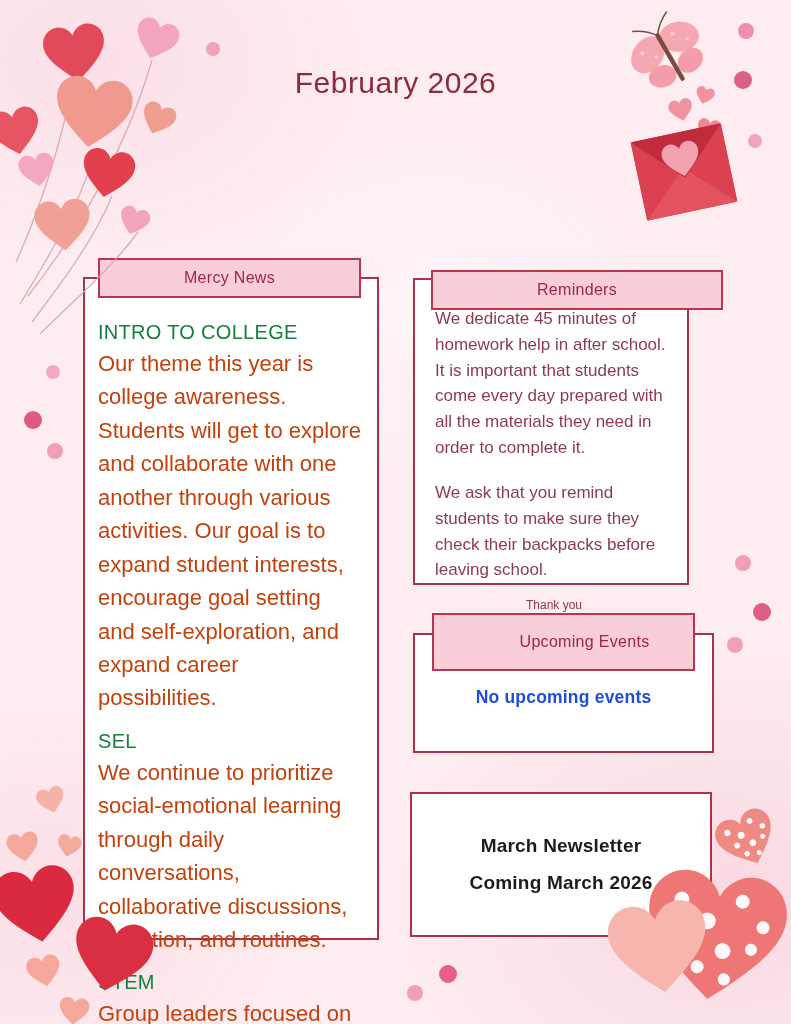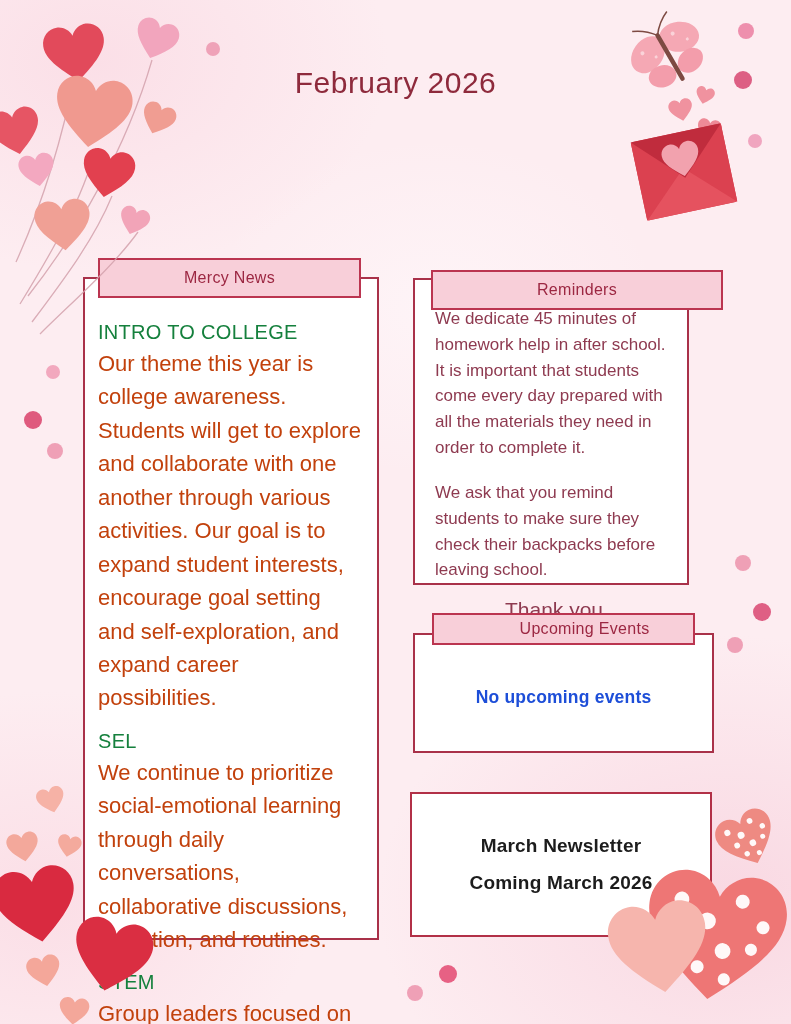--- a/index.html
+++ b/index.html
@@ -31,24 +31,24 @@
   }
 
   .mercy-panel   { left:83px;  top:277px; width:296px; height:663px; padding:42px 15px 0 13px; }
   .mercy-tab     { left:98px;  top:258px; width:263px; height:40px; }
   .section-heading { margin:0; font-size:20px; font-weight:normal; color:#15803d; letter-spacing:.3px; }
   .section-body  { margin:3px 0 15px; font-size:22px; line-height:1.52; color:#c2410c; }
 
   .reminders-panel { left:413px; top:278px; width:276px; height:307px; padding:26px 14px 0 20px; }
   .reminders-tab   { left:431px; top:270px; width:292px; height:40px; }
   .reminder-par  { margin:0 0 19px; font-size:17px; line-height:1.52; color:#8e3a50; }
-  .signoff { text-align:center; margin:-4px 0 0; font-size:21px; color:#8e3a50; }
+  .signoff { text-align:center; margin:-4px 0 0; font-size:12px; color:#8e3a50; }
 
   .events-panel { left:413px; top:633px; width:301px; height:120px; }
-  .events-tab   { left:432px; top:613px; width:263px; height:32px;padding-left:42px; }
+  .events-tab   { left:432px; top:613px; width:263px; height:58px;padding-left:42px; }
   .events-msg   { margin:52px 0 0; text-align:center; font-weight:bold; font-size:17.5px; color:#1d4ed8; letter-spacing:.2px; }
 
   .next-panel { left:410px; top:792px; width:302px; height:145px; display:flex; flex-direction:column; align-items:center; justify-content:center; border-color:#b23047; }
   .next-line  { margin:0; font-weight:bold; font-size:19px; color:#1c1c1c; line-height:1.9; letter-spacing:.2px; }
 
   .deco { position:absolute; left:0; top:0; width:791px; height:1024px; z-index:3; pointer-events:none; }
 </style>
 </head>
 <body>
 

